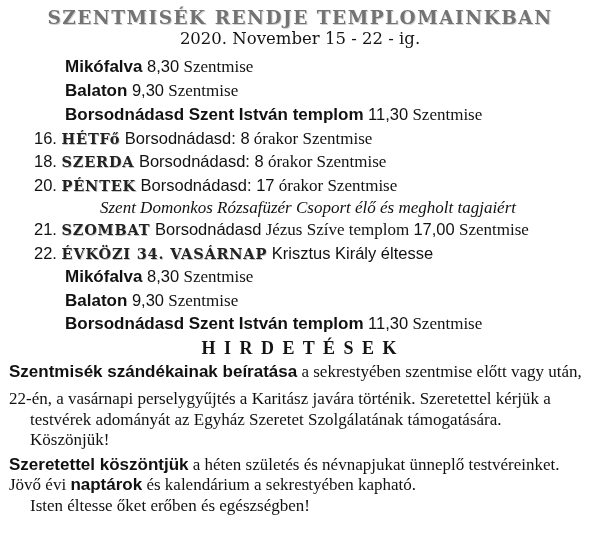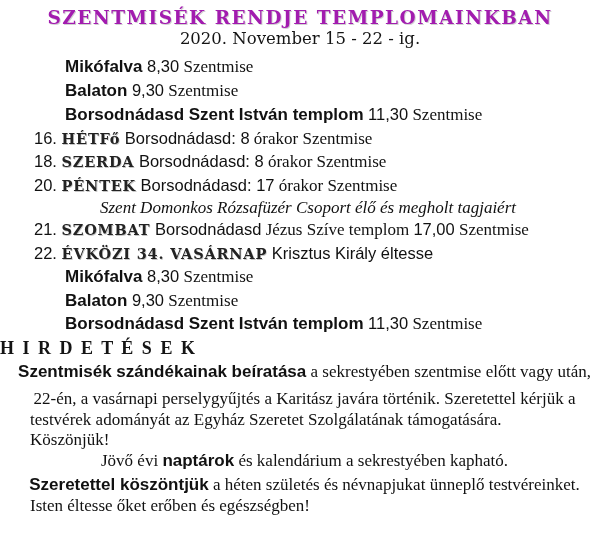--- a/index.html
+++ b/index.html
@@ -3,36 +3,36 @@
 <meta charset="utf-8">
 <style>
   html,body { margin:0; padding:0; }
   body {
     width:600px; height:556px; background:#ffffff; color:#111;
     font-family:"Liberation Serif", serif; overflow:hidden;
   }
   .page { padding-top:7px; width:600px; }
   .title {
     text-align:center; font-family:"DejaVu Serif", serif; font-weight:700;
-    font-size:18.5px; letter-spacing:1.5px; line-height:22px; color:#a21caf;
+    font-size:18.5px; letter-spacing:1.5px; line-height:22px; color:#737373;
     text-shadow:1px 1px 0 rgba(0,0,0,0.18);
   }
   .subtitle {
     text-align:center; font-family:"DejaVu Serif", serif; 
     font-size:16.5px; line-height:20px; margin-bottom:6px; color:#151515;
   }
   .line { line-height:22.5px; white-space:nowrap; }
   .l-day    { margin-left:34px; }
   .l-mass   { margin-left:65px; }
   .l-center { text-align:center; line-height:21px; white-space:nowrap; }
   #announcements .line { line-height:20.5px; }
-  .l-para { margin-left:9px;text-align:center; }
+  .l-para { margin-left:9px; }
   .l-cont { margin-left:30px; }
   .heading {
-    text-align:left; font-family:"Liberation Serif", serif; font-weight:700;
+    text-align:center; font-family:"Liberation Serif", serif; font-weight:700;
     font-size:18px; letter-spacing:2px; line-height:22px; margin-top:1px; color:#141414;
   }
   .seg-sans   { font-family:"Liberation Sans", sans-serif; font-size:16.5px; }
   .seg-deco   {
     font-family:"DejaVu Serif", serif; font-weight:700; font-size:14.5px;
     letter-spacing:0.8px; color:#232323; text-shadow:0.8px 0.8px 0 rgba(0,0,0,0.22);
   }
   .seg-serif  { font-family:"Liberation Serif", serif; font-size:17px; }
   .seg-serifb { font-family:Liberation Sans, sans-serif; font-size:17px; font-weight:700; }
   .seg-italic { font-family:"Liberation Serif", serif; font-size:17px; font-style:italic;margin-left:16px; }
@@ -56,17 +56,17 @@
       <div class="line l-mass"><span class="seg-serifb">Mikófalva</span><span class="seg-sans"> 8,30</span><span class="seg-serif"> Szentmise</span></div>
       <div class="line l-mass"><span class="seg-serifb">Balaton</span><span class="seg-sans"> 9,30</span><span class="seg-serif"> Szentmise</span></div>
       <div class="line l-mass"><span class="seg-serifb">Borsodnádasd Szent István templom</span><span class="seg-sans"> 11,30</span><span class="seg-serif"> Szentmise</span></div>
     </div>
   <div class="heading">H I R D E T É S E K</div>
   <div id="announcements">
       <div class="line l-para" style="margin-top: 3px;"><span class="seg-serifb">Szentmisék szándékainak beíratása</span><span class="seg-serif"> a sekrestyében szentmise előtt vagy után,</span></div>
       <div class="line l-para" style="margin-top: 7px;"><span class="seg-serif">22-én, a vasárnapi perselygyűjtés a Karitász javára történik. Szeretettel kérjük a</span></div>
       <div class="line l-cont"><span class="seg-serif">testvérek adományát az Egyház Szeretet Szolgálatának támogatására.</span></div>
       <div class="line l-cont"><span class="seg-serif">Köszönjük!</span></div>
+      <div class="line l-para" style="margin-top: 4px;"><span class="seg-serifb">Szeretettel köszöntjük</span><span class="seg-serif"> a héten születés és névnapjukat ünneplő testvéreinket.</span></div>
       <div class="line l-para"><span class="seg-serif">Jövő évi </span><span class="seg-serifb">naptárok</span><span class="seg-serif"> és kalendárium a sekrestyében kapható.</span></div>
-      <div class="line l-para" style="margin-top: 4px;"><span class="seg-serifb">Szeretettel köszöntjük</span><span class="seg-serif"> a héten születés és névnapjukat ünneplő testvéreinket.</span></div>
       <div class="line l-cont"><span class="seg-serif">Isten éltesse őket erőben és egészségben!</span></div>
     </div>
 </div>
 
 </body></html>

